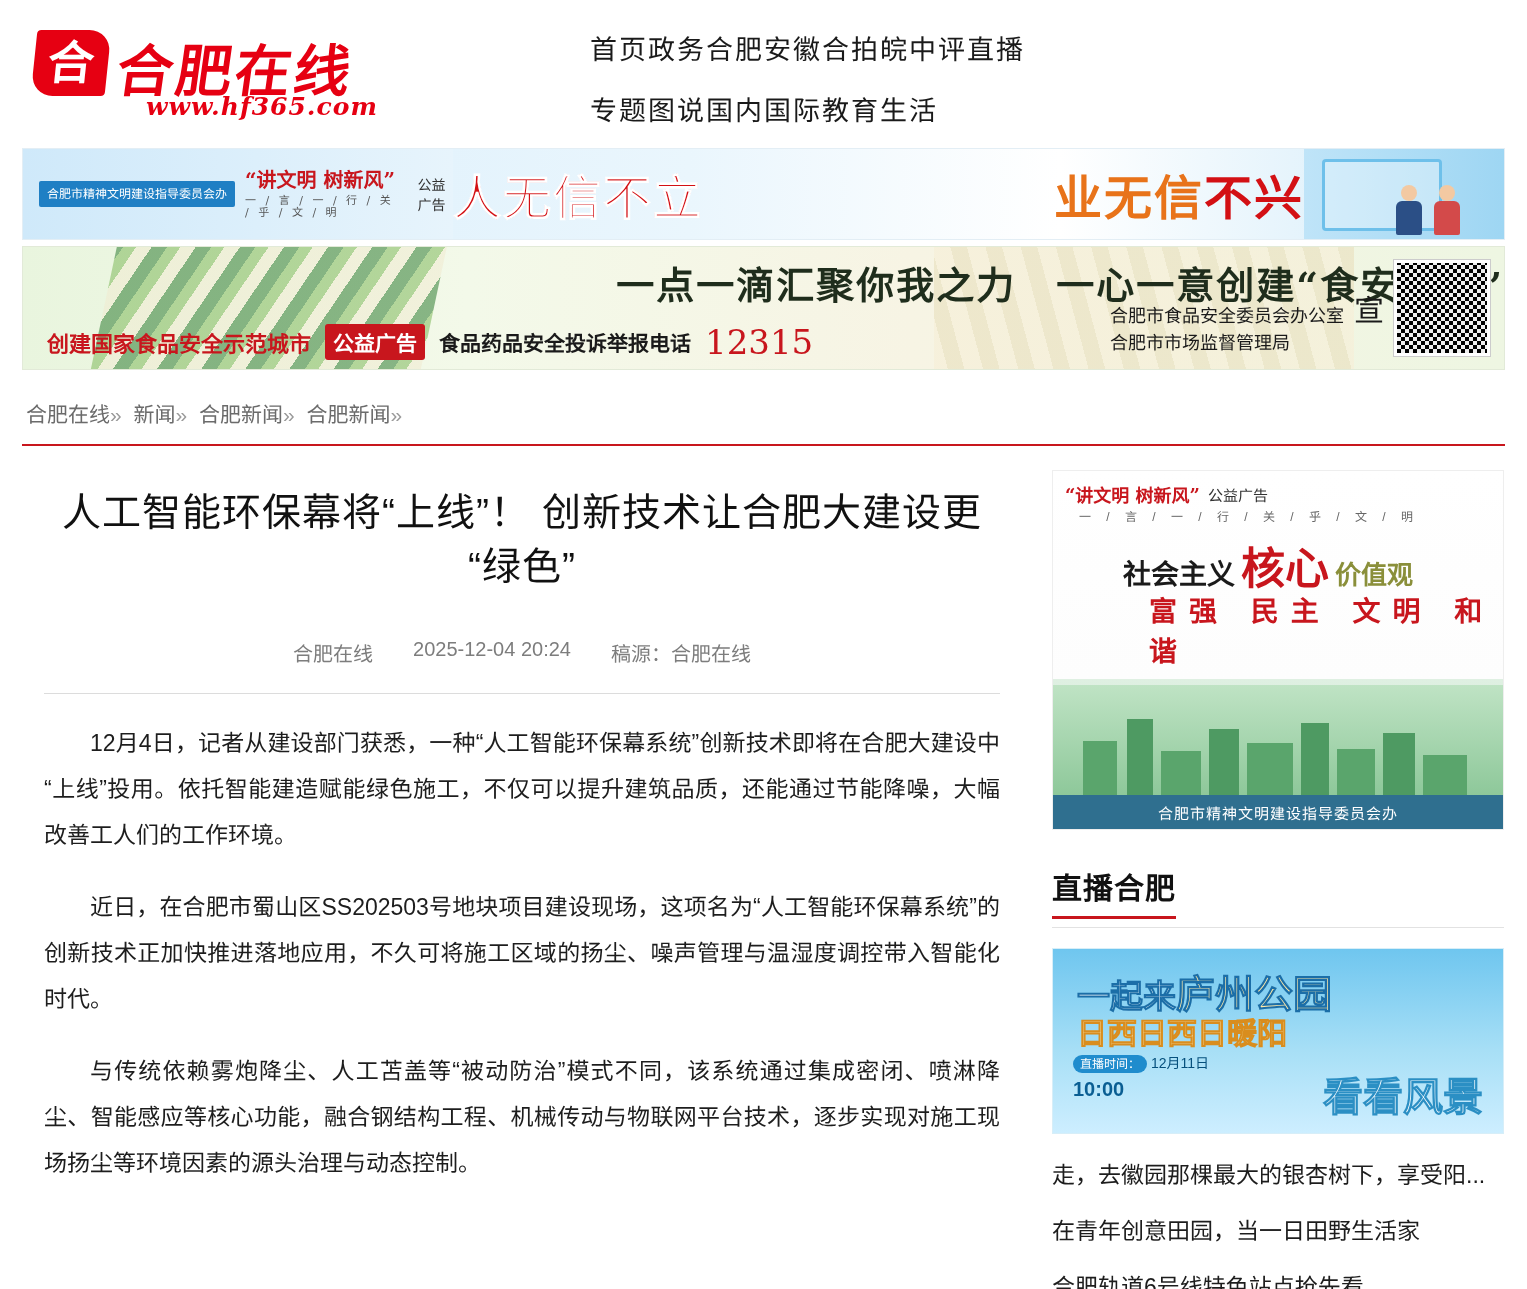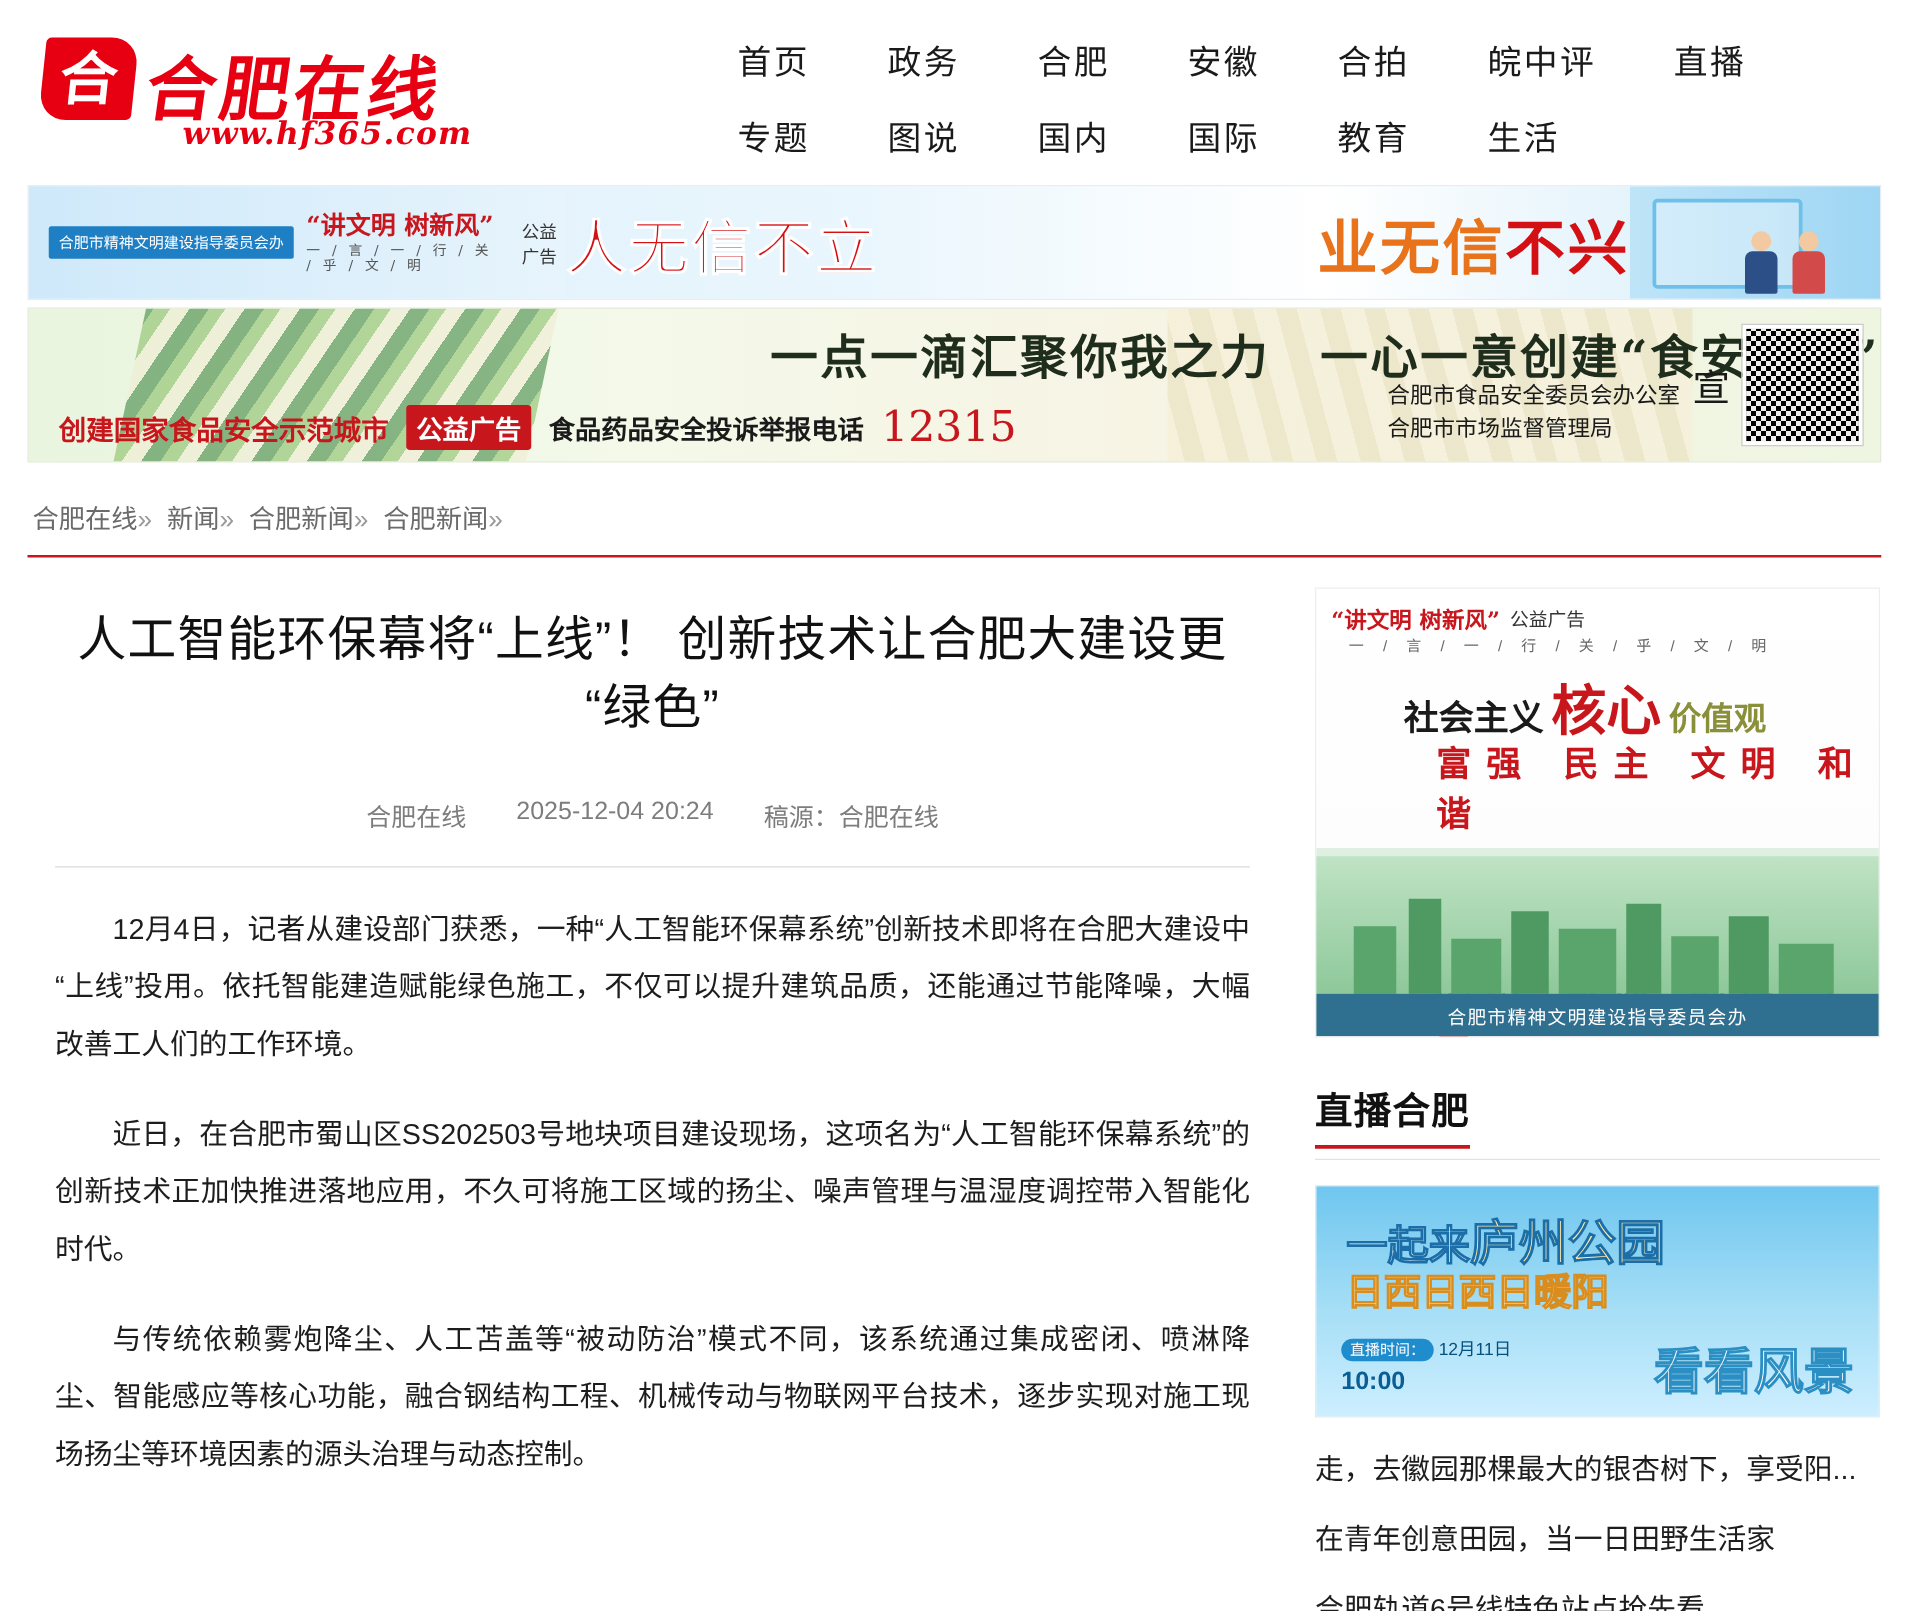--- a/index.html
+++ b/index.html
@@ -71,21 +71,20 @@
     font-weight: bold;
     letter-spacing: 1px;
   }
   .nav {
     flex: 1 1 auto;
     padding-left: 170px;
     padding-top: 14px;
   }
   .nav-row {
     display: flex;
-    gap: 62px;
     margin-bottom: 22px;
   }
   .nav-row:last-child { margin-bottom: 4px; }
   .nav-item {
     font-size: 27px;
     color: #1a1a1a;
     letter-spacing: 2px;
     cursor: pointer;
     white-space: nowrap;
   }
@@ -389,21 +388,21 @@
   }
   .lc-3 {
     position: absolute; right: 20px; bottom: 10px;
     font-size: 40px; font-weight: bold;
     font-family: "DejaVu Serif", serif;
     color: #ffffff;
     -webkit-text-stroke: 1px #2b8fc4;
     white-space: nowrap;
   }
   .lc-time {
-    position: absolute; left: 20px; bottom: 14px;
+    position: absolute; left: 20px; bottom: 30px;
     color: #06507d; font-size: 14px; line-height: 1.35;
   }
   .lc-time .pill {
     background: #1f8ccd; color: #fff; border-radius: 9px;
     padding: 1px 7px; font-size: 12px; margin-bottom: 3px; display: inline-block;
   }
   .lc-time b { font-size: 20px; color: #0a5e93; display: block; }
   .live-list { margin-top: 22px; }
   .live-list li {
     list-style: none;

